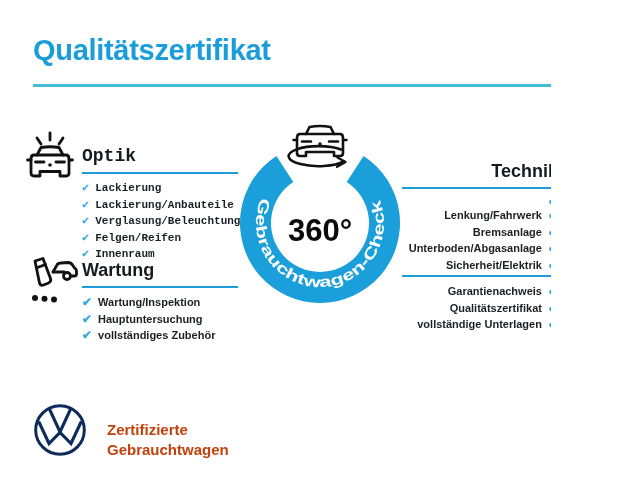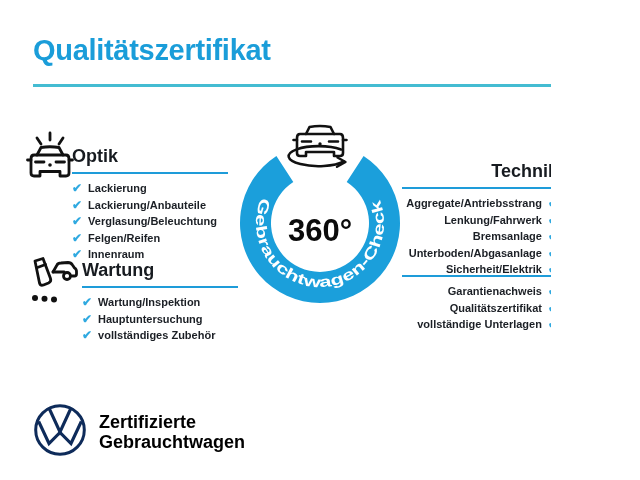--- a/index.html
+++ b/index.html
@@ -8,21 +8,21 @@
     font-family:"Liberation Sans",sans-serif;overflow:hidden;
   }
   .page-title{
     position:absolute;left:33px;top:34px;margin:0;
     font-size:29px;font-weight:700;color:#1A9DD9;letter-spacing:-0.3px;
   }
   .title-divider{
     position:absolute;left:33px;top:84px;width:585px;height:3px;background:#44BCD2;
   }
   .section{position:absolute;width:156px;}
-  .sec-optik{left:72px;top:146px;}
+  .sec-optik{left:82px;top:146px;font-family:Liberation Mono, monospace;}
   .sec-technik{left:402px;top:161px;text-align:right;}
   .sec-wartung{left:82px;top:260px;}
   .sec-garantie{left:402px;top:270px;text-align:right;}
   .section h2{
     margin:0;font-size:18px;line-height:21px;font-weight:700;color:#171B20;
   }
   .rule{height:2px;background:#1E9CD9;margin-top:5px;margin-bottom:6px;}
   .items{list-style:none;margin:0;padding:0;}
   .items li{
     font-size:11px;font-weight:700;color:#1B1F25;line-height:16.5px;
@@ -39,22 +39,22 @@
   .ring-label{
     font-family:"Liberation Sans",sans-serif;font-size:15px;font-weight:700;
     fill:#ffffff;
   }
   .deg-label{
     font-family:"Liberation Sans",sans-serif;font-size:31px;font-weight:700;
     fill:#0B0B0B;
   }
   .footer-logo{position:absolute;left:32px;top:402px;}
   .footer-text{
-    position:absolute;left:95px;top:408px;margin:4px;
-    font-size:18px;line-height:20px;font-weight:700;color:#000000;
+    position:absolute;left:95px;top:408px;margin:12px;
+    font-size:15px;line-height:20px;font-weight:700;color:#c2410c;
   }
 </style>
 </head>
 <body>
 
 <div class="canvas">
 
   <h1 class="page-title">Qualitätszertifikat</h1>
   <div class="title-divider"></div>
 
@@ -142,21 +142,20 @@
           <span>Innenraum</span>
         </li>
     </ul>
   </div>
 
   <div class="section sec-technik">
     <h2>Technik</h2>
     <div class="rule"></div>
     <ul class="items">
       <li>
-          <span>Aggregate/Antriebsstrang</span>
           <span class="check">✔</span>
         </li>
       <li>
           <span>Lenkung/Fahrwerk</span>
           <span class="check">✔</span>
         </li>
       <li>
           <span>Bremsanlage</span>
           <span class="check">✔</span>
         </li>

